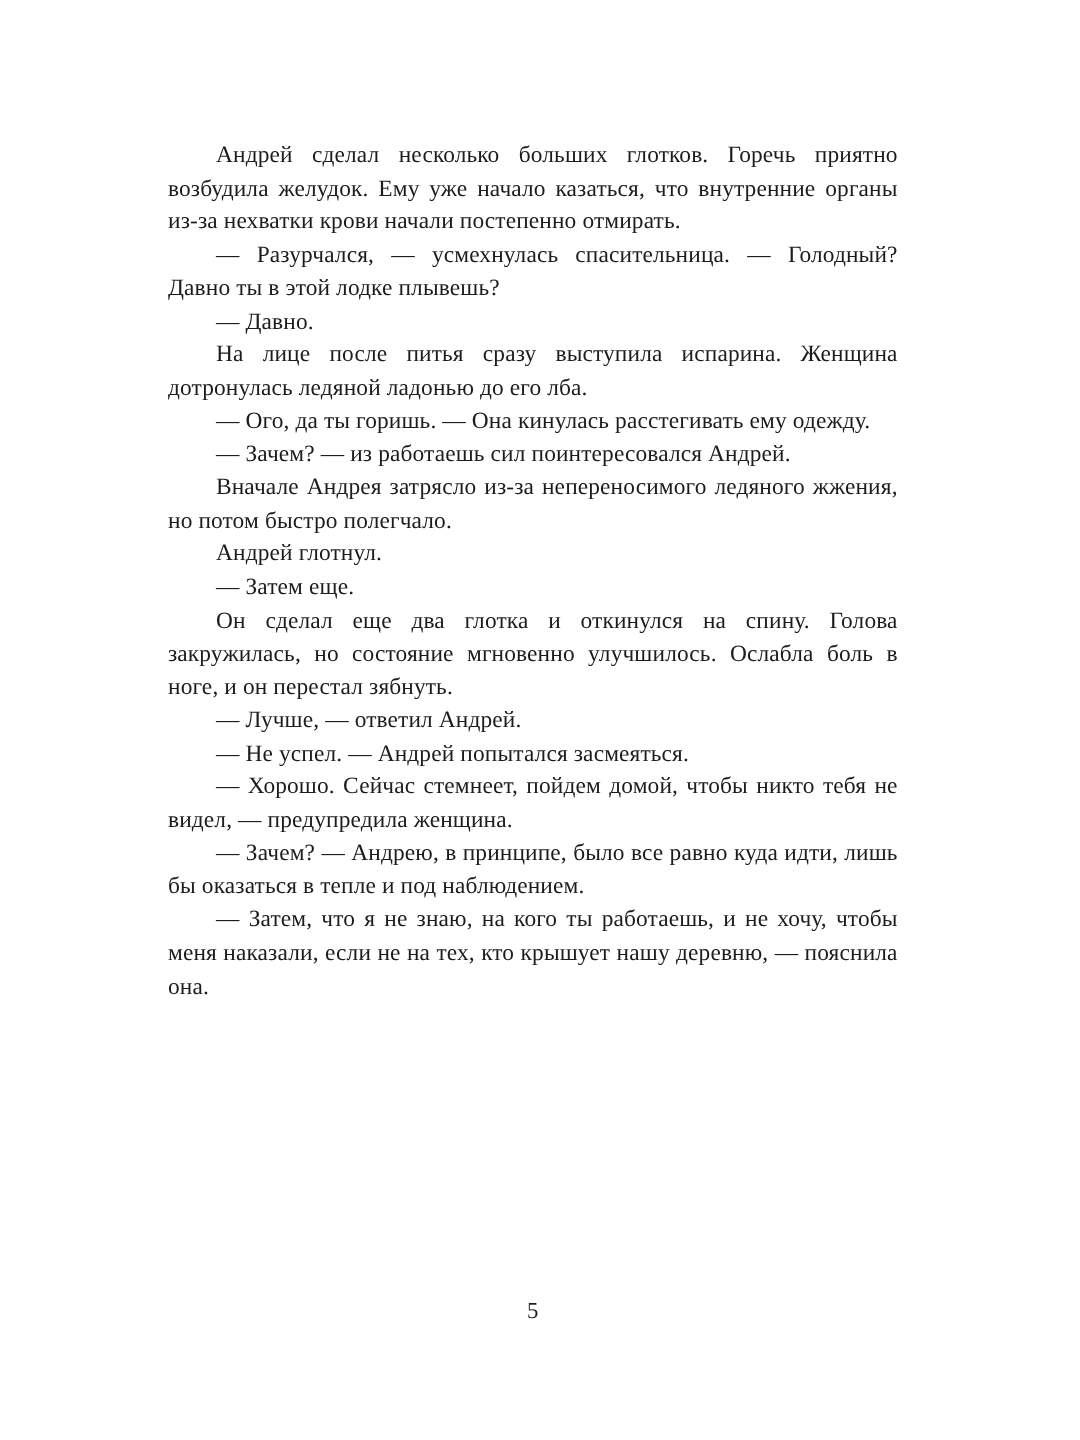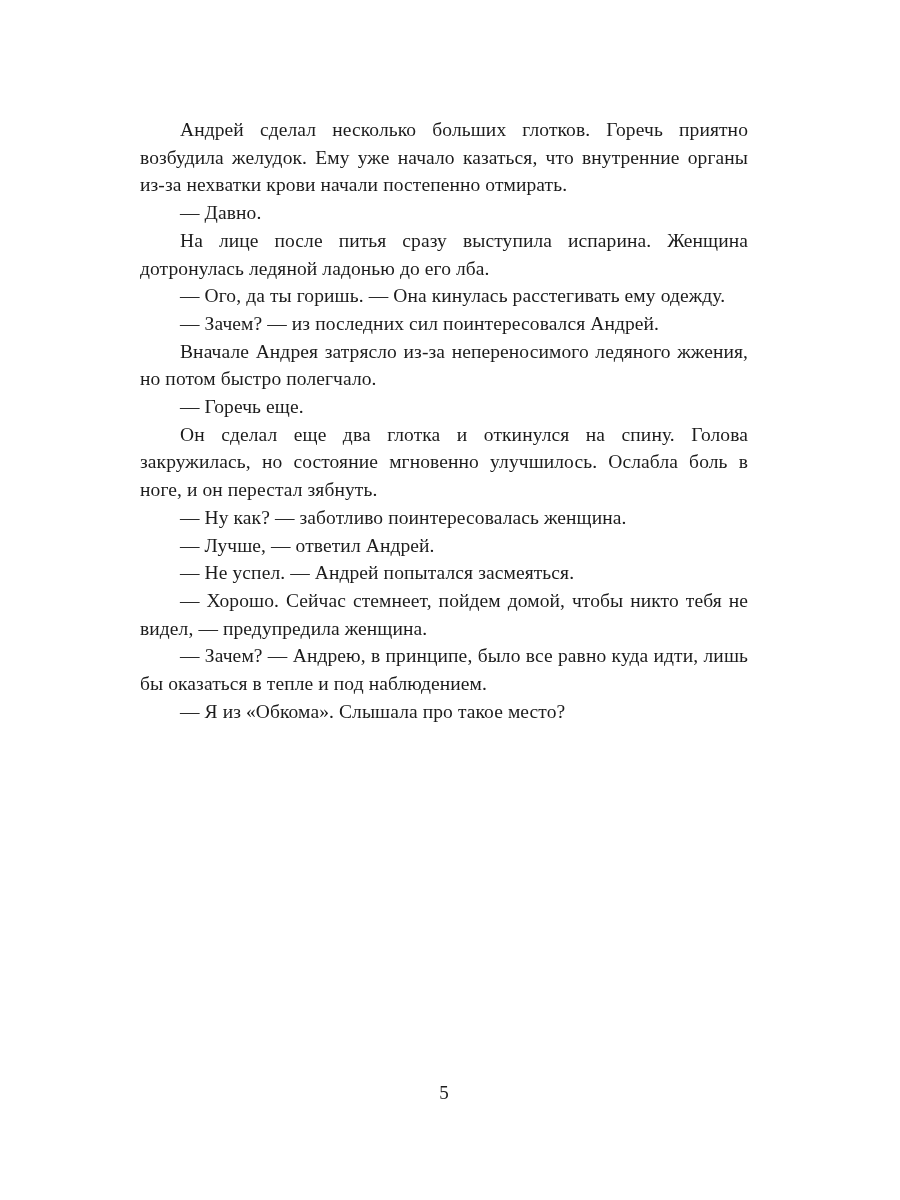--- a/index.html
+++ b/index.html
@@ -40,28 +40,29 @@
     font-size: 19px;
     color: #1c1c1c;
   }
 </style>
 </head>
 <body>
 
 <div class="page">
   <div class="text-block">
     <p>Андрей сделал несколько больших глотков. Горечь приятно возбудила желудок. Ему уже начало казаться, что внутренние органы из-за нехватки крови начали постепенно отмирать.</p>
+    <p>— Разурчался, — усмехнулась спасительница. — Голодный? Давно ты в этой лодке плывешь?</p>
     <p>— Давно.</p>
     <p>На лице после питья сразу выступила испарина. Женщина дотронулась ледяной ладонью до его лба.</p>
     <p>— Ого, да ты горишь. — Она кинулась расстегивать ему одежду.</p>
-    <p>— Зачем? — из последних сил поинтересовался Андрей.</p>
+    <p>— Зачем? — из работаешь сил поинтересовался Андрей.</p>
     <p>Вначале Андрея затрясло из-за непереносимого ледяного жжения, но потом быстро полегчало.</p>
-    <p>— Горечь еще.</p>
+    <p>Андрей глотнул.</p>
+    <p>— Затем еще.</p>
     <p>Он сделал еще два глотка и откинулся на спину. Голова закружилась, но состояние мгновенно улучшилось. Ослабла боль в ноге, и он перестал зябнуть.</p>
-    <p>— Ну как? — заботливо поинтересовалась женщина.</p>
     <p>— Лучше, — ответил Андрей.</p>
     <p>— Не успел. — Андрей попытался засмеяться.</p>
     <p>— Хорошо. Сейчас стемнеет, пойдем домой, чтобы никто тебя не видел, — предупредила женщина.</p>
     <p>— Зачем? — Андрею, в принципе, было все равно куда идти, лишь бы оказаться в тепле и под наблюдением.</p>
-    <p>— Я из «Обкома». Слышала про такое место?</p>
+    <p>— Затем, что я не знаю, на кого ты работаешь, и не хочу, чтобы меня наказали, если не на тех, кто крышует нашу деревню, — пояснила она.</p>
   </div>
   <div class="page-number">5</div>
 </div>
 
 </body></html>

